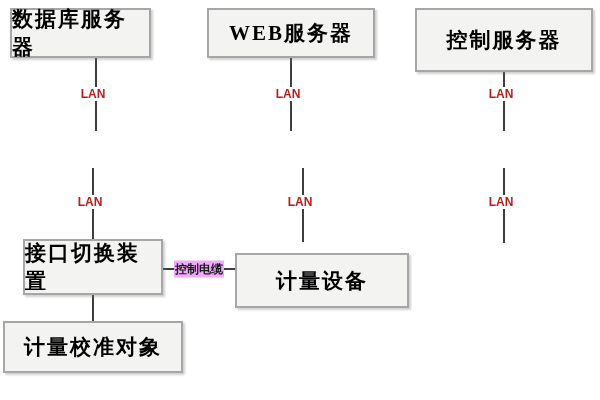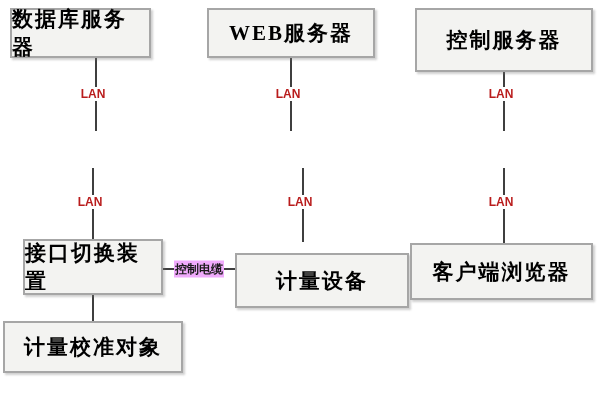--- a/index.html
+++ b/index.html
@@ -90,21 +90,20 @@
   <div class="vline" style="left:92px; top:168px; height:71px;"></div>
   <div class="vline" style="left:302px; top:168px; height:74px;"></div>
   <div class="vline" style="left:503px; top:168px; height:75px;"></div>
 
   <span class="edge-label" style="left:90px; top:195px;">LAN</span>
   <span class="edge-label" style="left:300px; top:195px;">LAN</span>
   <span class="edge-label" style="left:501px; top:195px;">LAN</span>
 
   <div class="box box-lg" style="left:23px; top:239px; width:140px; height:56px;">接口切换装置</div>
   <div class="box box-lg" style="left:235px; top:240px; width:174px; height:55px;margin-top:13px;">计量设备</div>
-  <div class="box box-lg" style="left:410px; top:243px; width:183px; height:57px;">客户端浏览器</div>
 
   <div class="hline" style="left:163px; top:268px; width:72px;"></div>
   <span class="cable-label" style="left:199px; top:269px;">控制电缆</span>
 
   <div class="vline" style="left:92px; top:295px; height:46px;"></div>
 
   <div class="box box-lg" style="left:3px; top:321px; width:180px; height:52px;">计量校准对象</div>
 
 </div>
 

